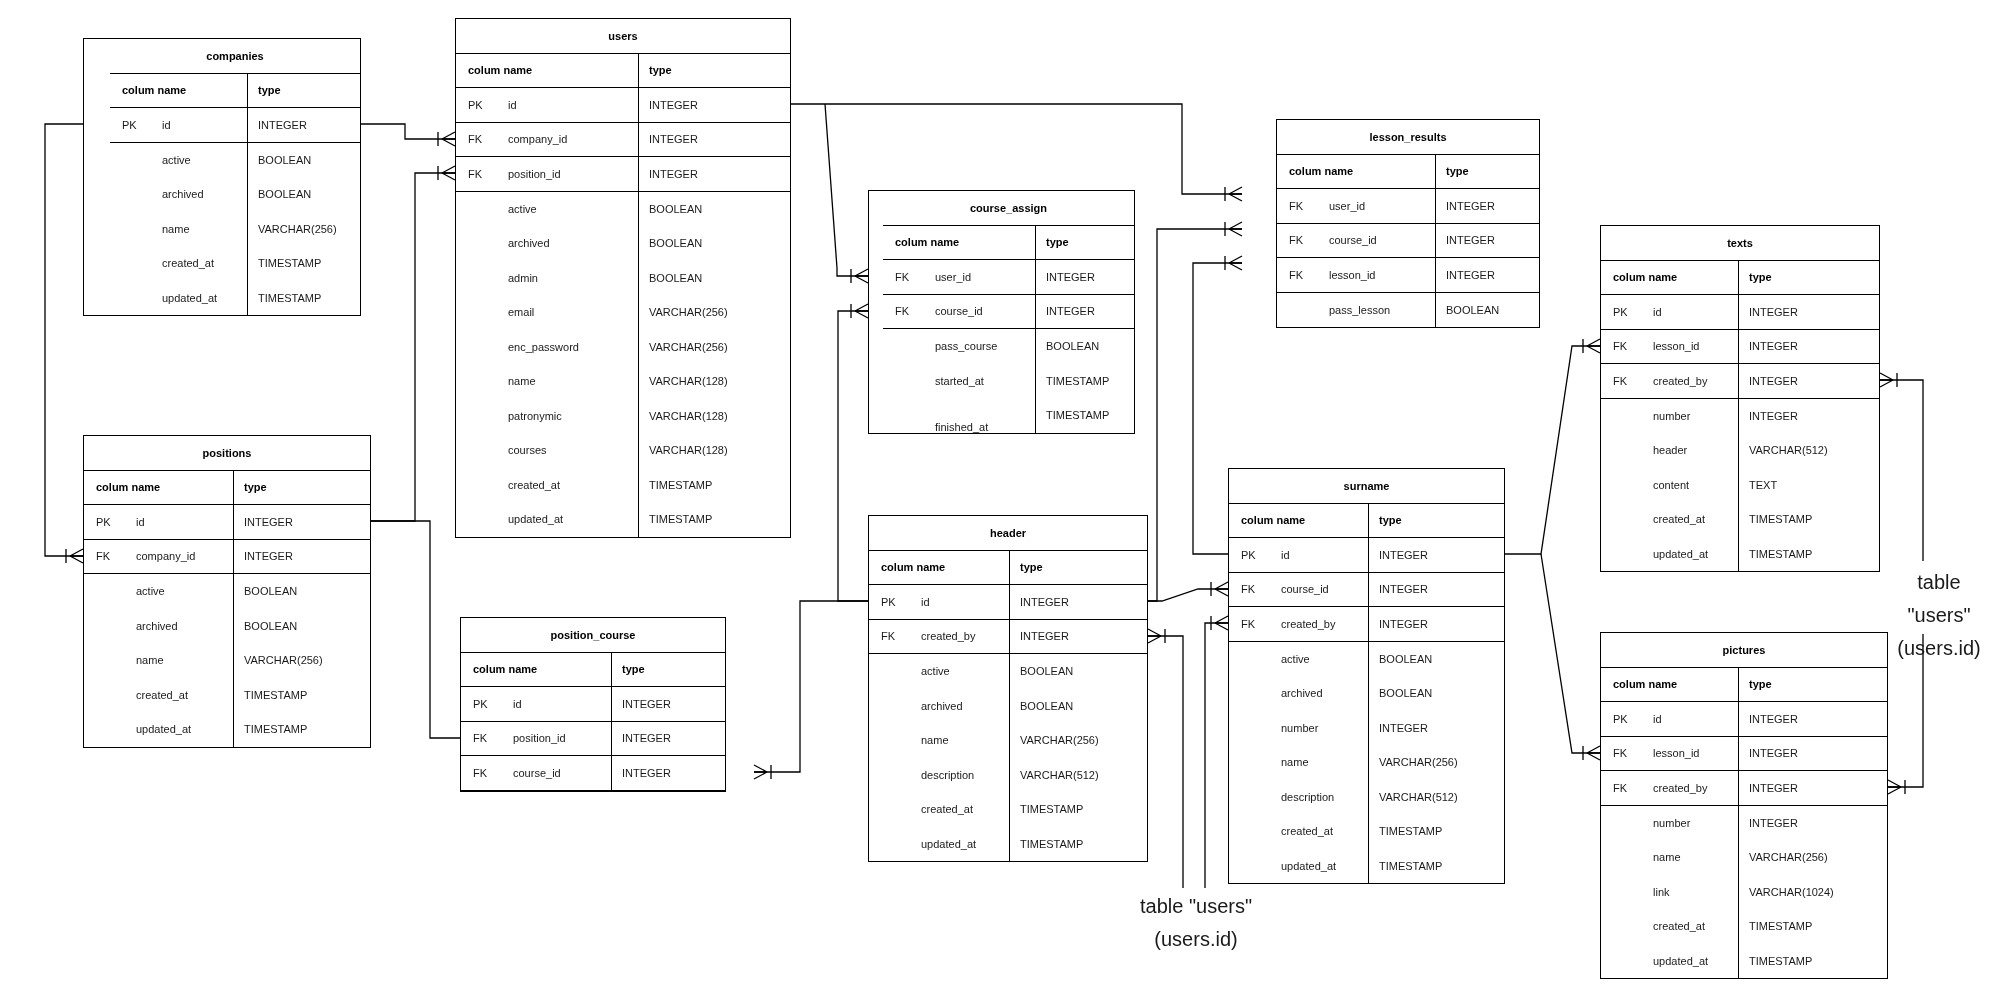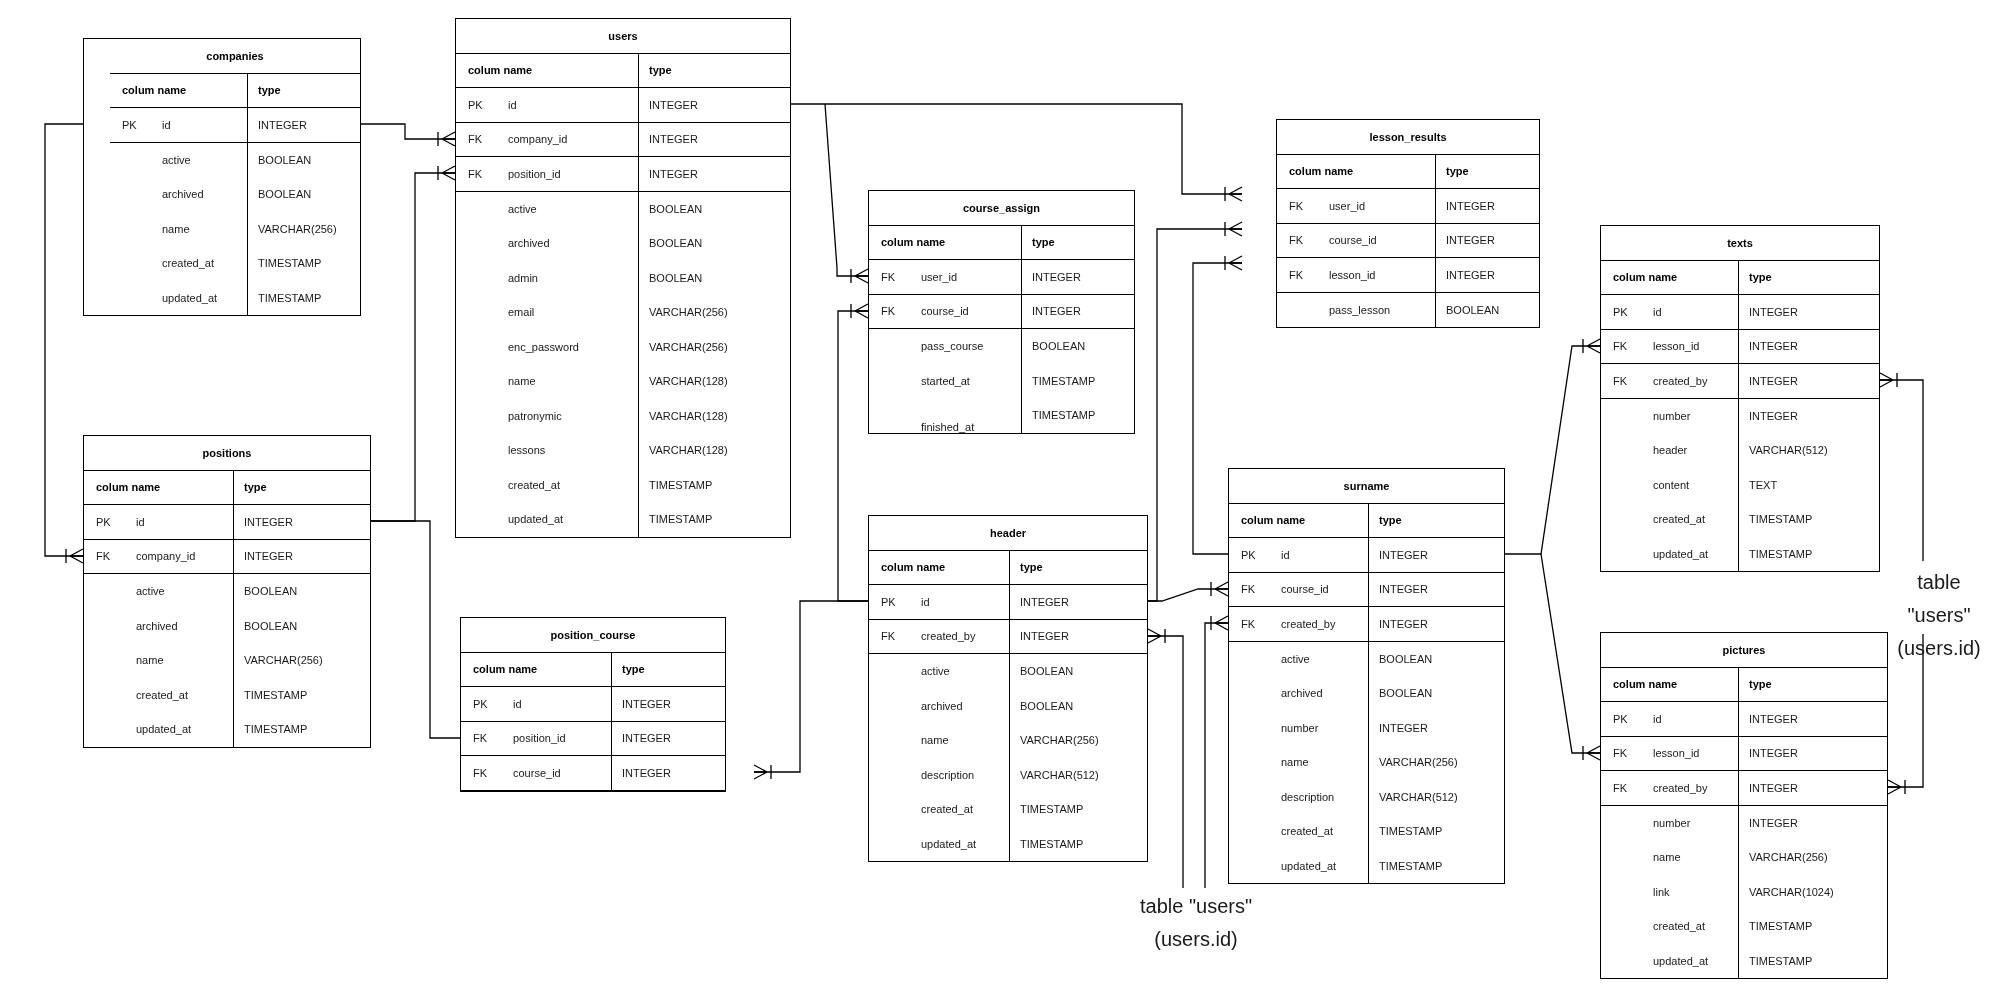--- a/index.html
+++ b/index.html
@@ -178,21 +178,21 @@
           <div class="cell type">VARCHAR(128)</div>
         </div>
         <div class="row plain">
           <div class="cell name" style="width: 182px;">
             <span><span>patronymic</span></span>
           </div>
           <div class="cell type">VARCHAR(128)</div>
         </div>
         <div class="row plain">
           <div class="cell name" style="width: 182px;">
-            <span><span>lessons</span></span>
+            <span><span>courses</span></span>
           </div>
           <div class="cell type">VARCHAR(128)</div>
         </div>
         <div class="row plain">
           <div class="cell name" style="width: 182px;">
             <span><span>created_at</span></span>
           </div>
           <div class="cell type">TIMESTAMP</div>
         </div>
         <div class="row plain">
@@ -273,21 +273,21 @@
           </div>
           <div class="cell type">INTEGER</div>
         </div>
         <div class="row keyrow">
           <div class="cell name" style="width: 150px;">
             <span><span class="key-tag">FK</span><span>course_id</span></span>
           </div>
           <div class="cell type">INTEGER</div>
         </div>
       </div>
-      <div class="entity" style="left: 868px; top: 190px; width: 267px;">
+      <div class="entity" style="left: 868px; top: 190px; width: 267px; padding-left: 14px;">
         <div class="t-title">course_assign</div>
         <div class="row hdr">
           <div class="cell name" style="width: 152px;">
             <span>colum name</span>
           </div>
           <div class="cell type">type</div>
         </div>
         <div class="row keyrow">
           <div class="cell name" style="width: 152px;">
             <span><span class="key-tag">FK</span><span>user_id</span></span>

